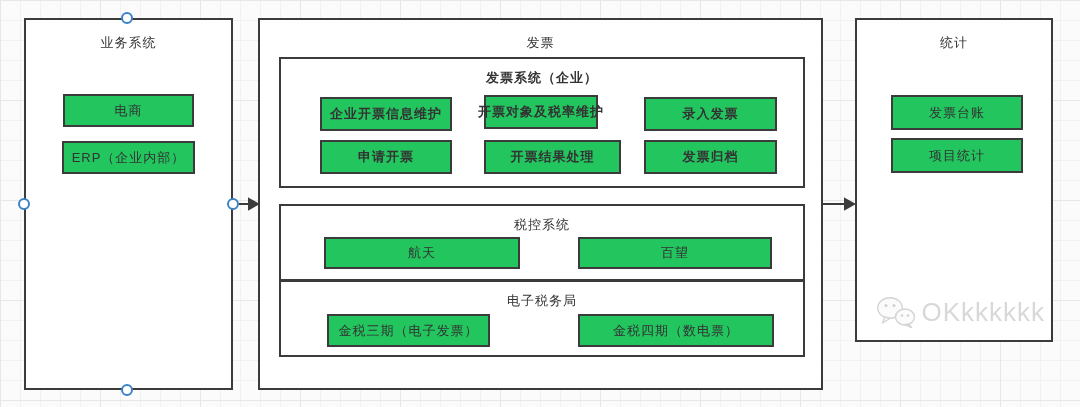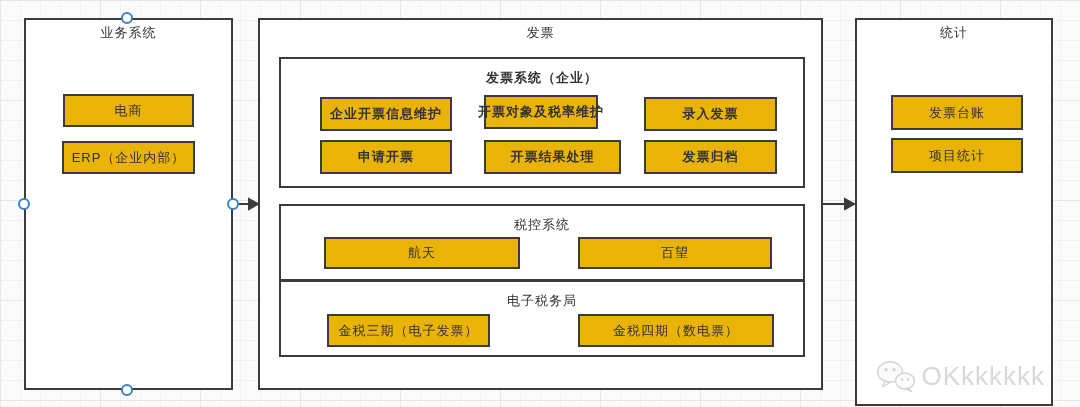--- a/index.html
+++ b/index.html
@@ -22,39 +22,39 @@
   .node{
     position:absolute;
     background:#ffffff;
     border:2px solid #3b3b3b;
     box-sizing:border-box;
   }
   .node-title{
     text-align:center;
     font-size:13px;
     color:#333333;
-    padding-top:4px;
+    padding-top:14px;
     letter-spacing:1px;
   }
   .section{
     position:absolute;
     background:#ffffff;
     border:2px solid #3b3b3b;
     box-sizing:border-box;
   }
   .section-title{
     text-align:center;
     font-size:13px;
     color:#333333;
     padding-top:10px;
     letter-spacing:1px;
   }
   .box{
     position:absolute;
-    background:#eab308;
+    background:#22c55e;
     border:2px solid #3b3b3b;
     box-sizing:border-box;
     display:flex;
     align-items:center;
     justify-content:center;
     font-size:13px;
     color:#333333;
     letter-spacing:1px;
     white-space:nowrap;
   }
@@ -149,21 +149,21 @@
       <div class="section-title">电子税务局</div>
       <div class="box" style="left:46px;top:32px;width:163px;height:33px;">
         <span>金税三期（电子发票）</span>
       </div>
       <div class="box" style="left:297px;top:32px;width:196px;height:33px;">
         <span>金税四期（数电票）</span>
       </div>
     </div>
   </div>
 
-  <div class="node" style="left:855px;top:18px;width:198px;height:388px;">
+  <div class="node" style="left:855px;top:18px;width:198px;height:324px;">
     <div class="node-title">统计</div>
     <div class="box" style="left:34px;top:75px;width:132px;height:35px;">
       <span>发票台账</span>
     </div>
     <div class="box" style="left:34px;top:118px;width:132px;height:35px;">
       <span>项目统计</span>
     </div>
 
     <div class="watermark">
       <svg width="40" height="32" viewBox="0 0 40 32">

